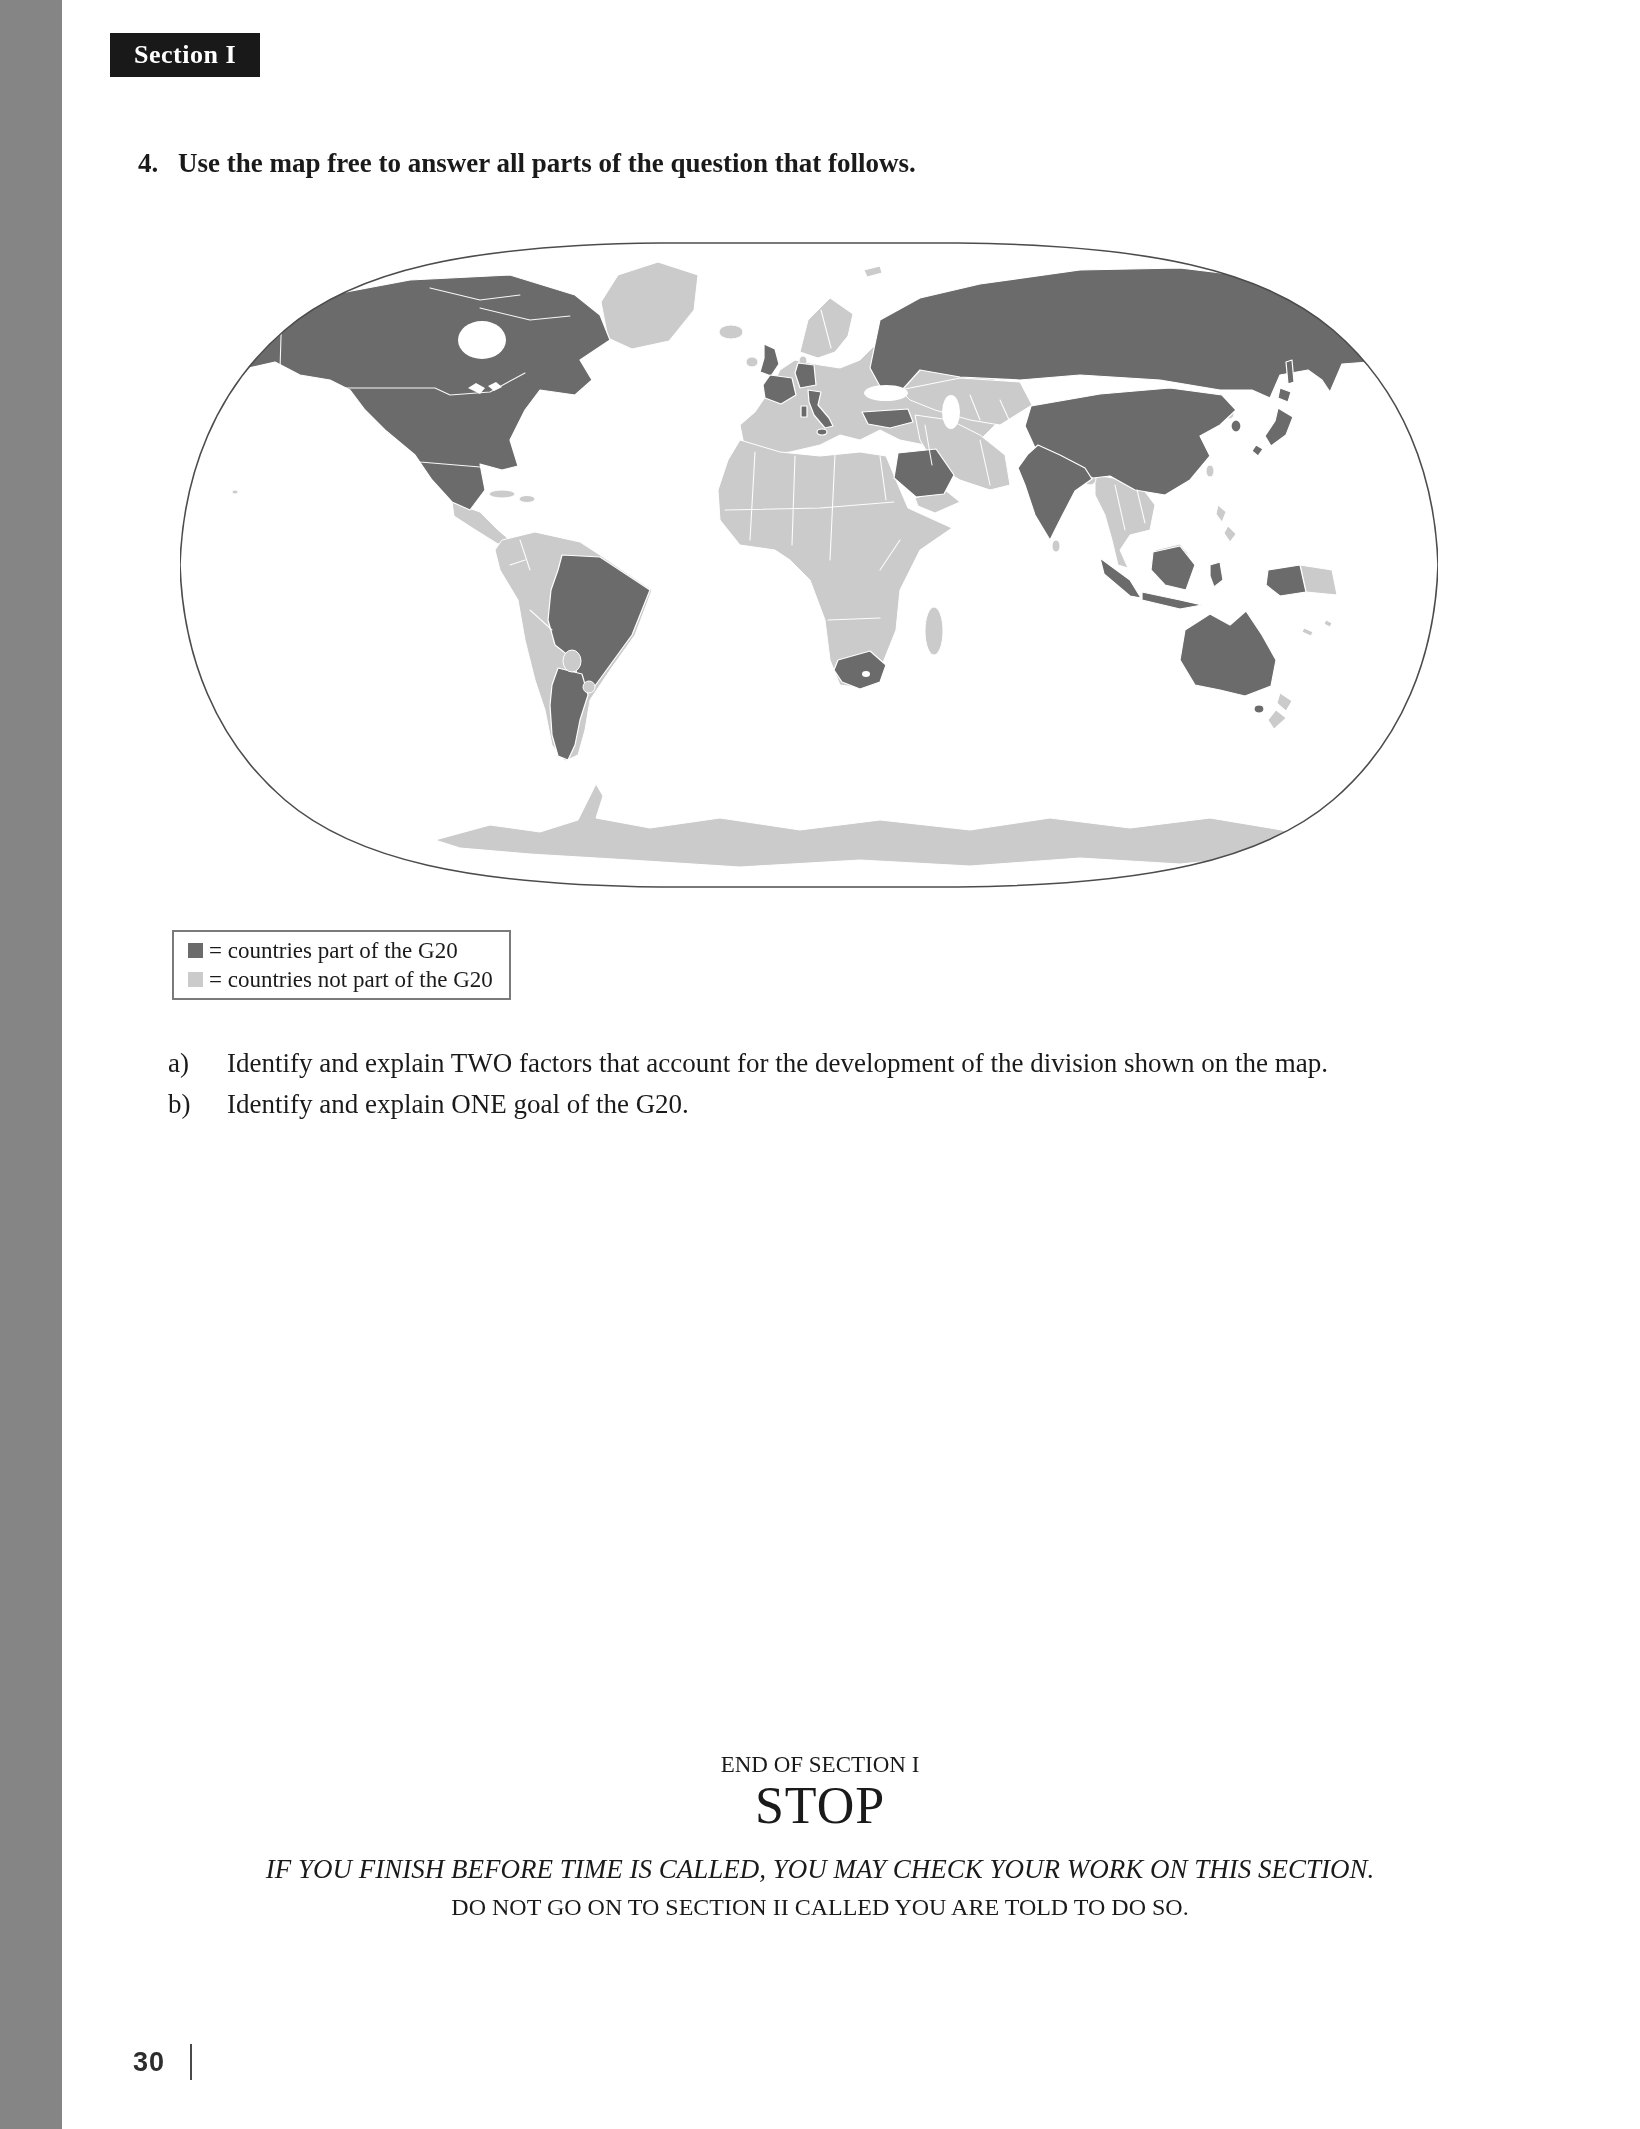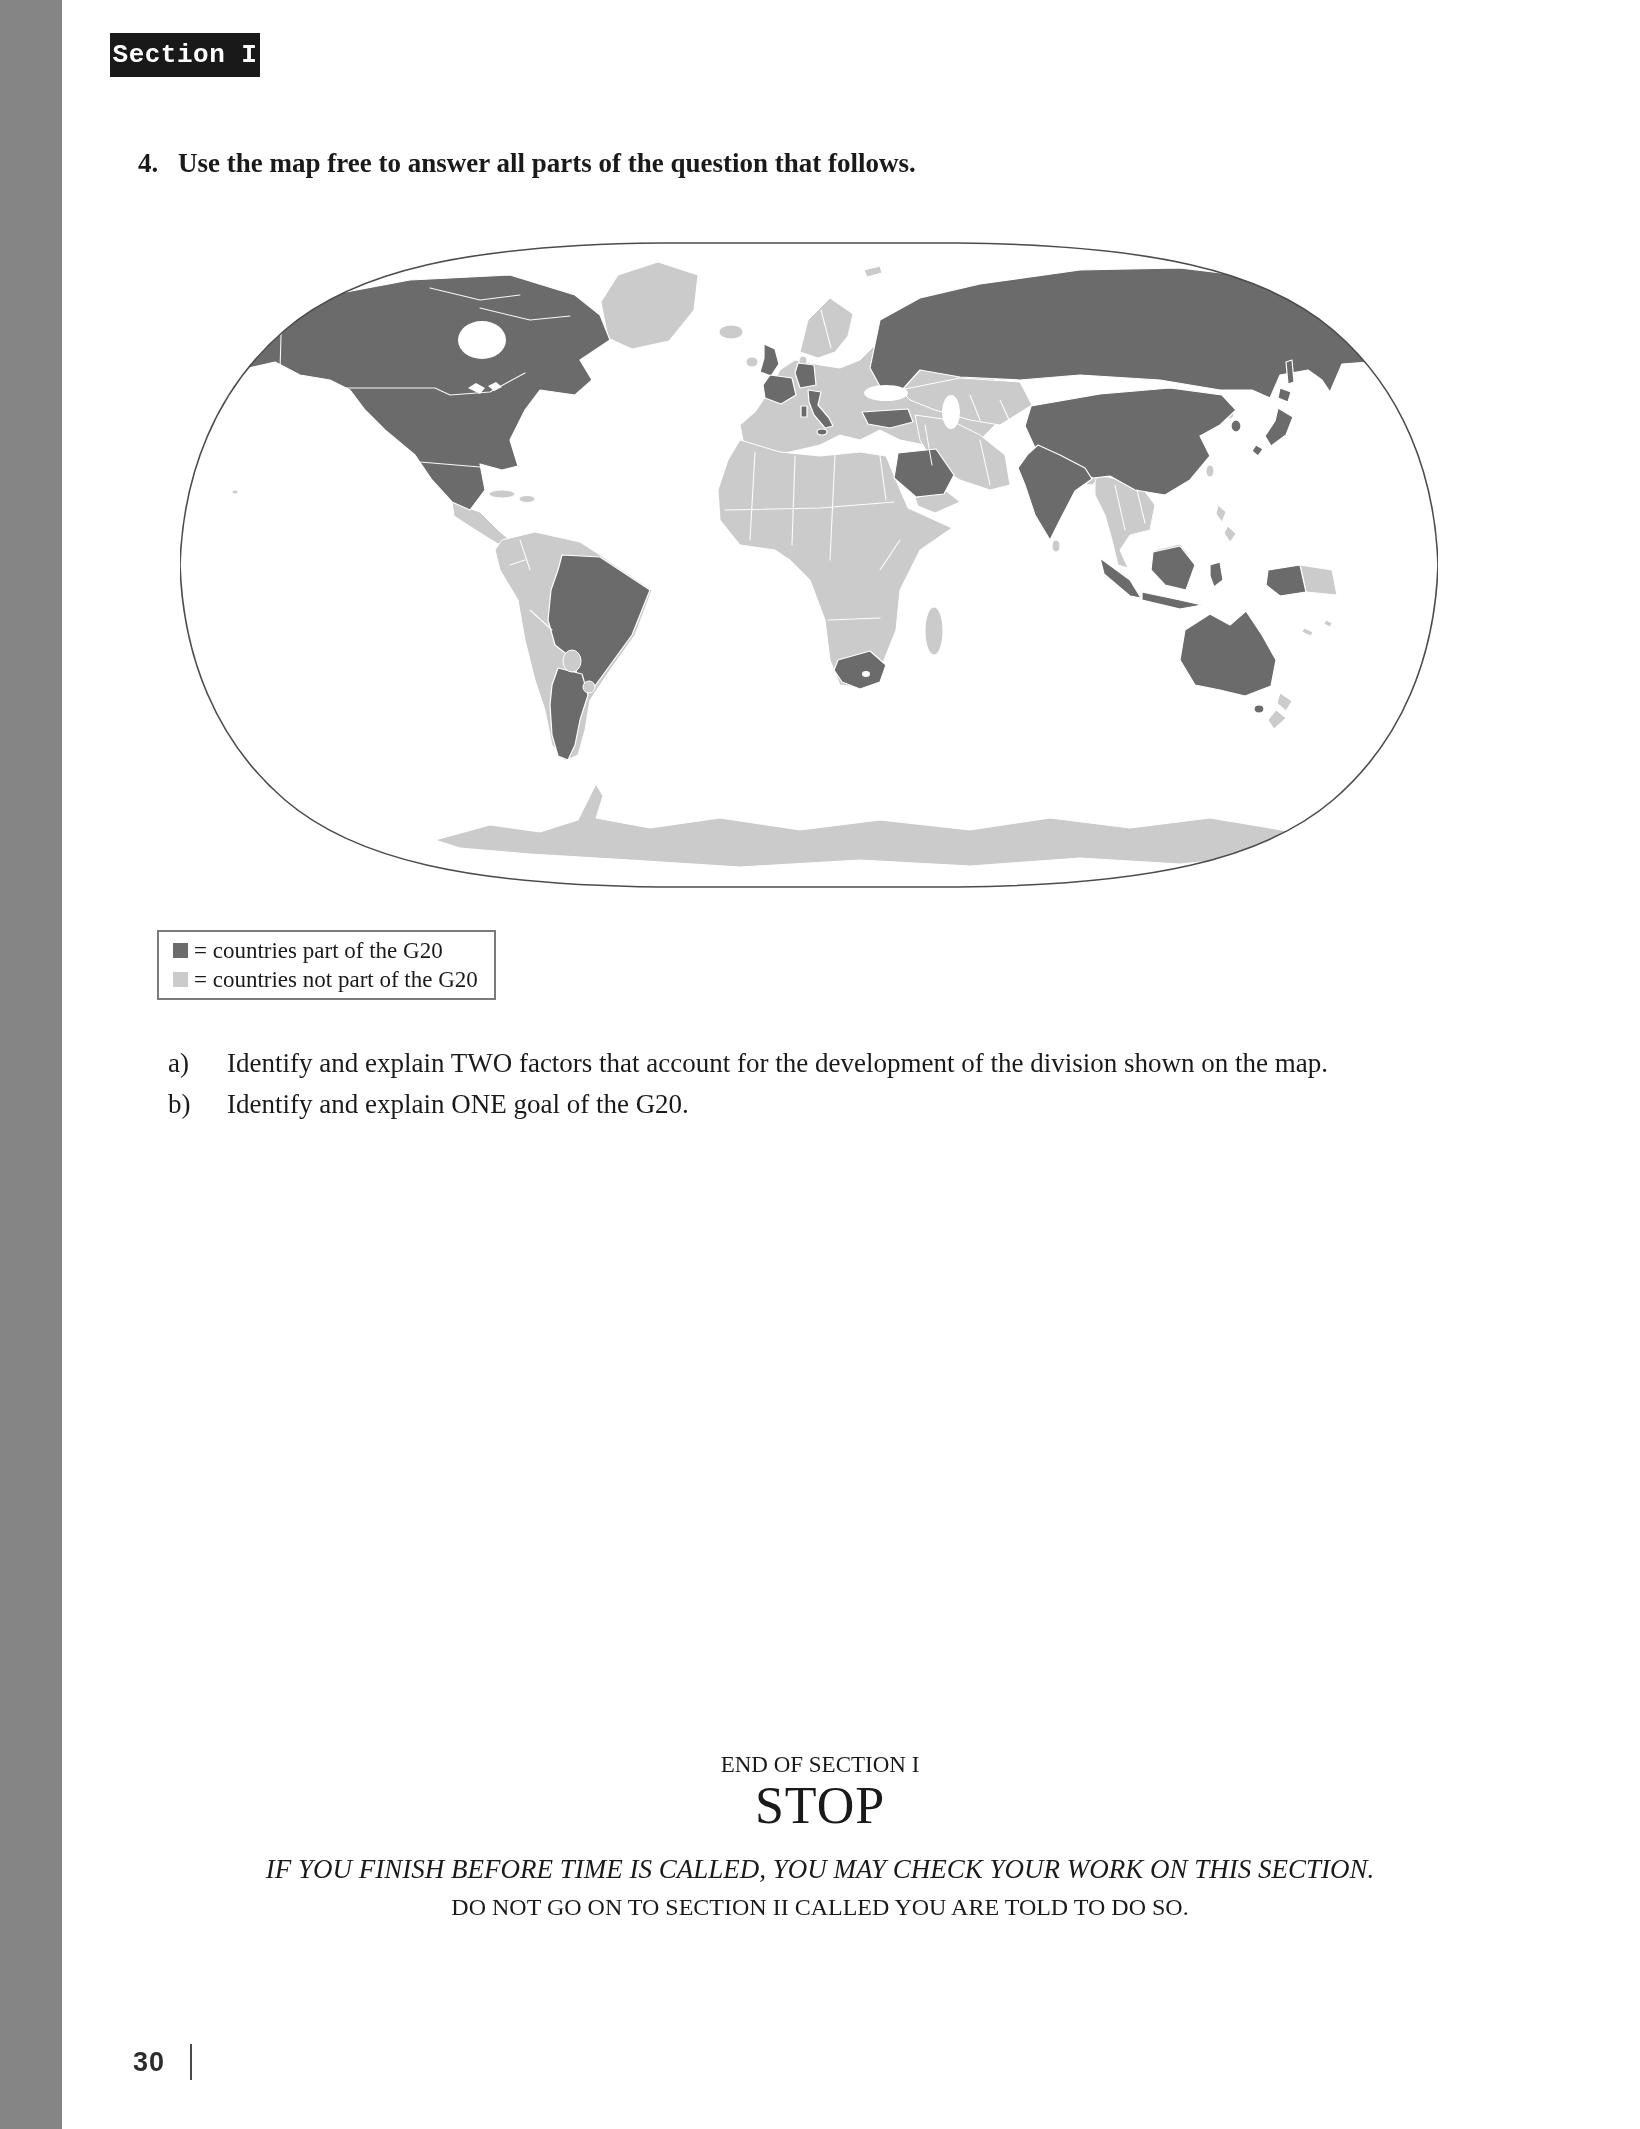--- a/index.html
+++ b/index.html
@@ -4,34 +4,34 @@
 <style>
   html,body{margin:0;padding:0;background:#e8e8e8;}
   #page{position:relative;width:1640px;height:2129px;background:#ffffff;overflow:hidden;
         font-family:"Liberation Serif","DejaVu Serif",serif;color:#1a1a1a;}
   .abs{position:absolute;}
   
   #side-strip{left:0;top:0;width:62px;height:2129px;background:#858585;}
   
   #section-box{left:110px;top:33px;width:150px;height:44px;background:#191919;
                display:flex;align-items:center;justify-content:center;}
-  #section-box span{color:#ffffff;font-size:26px;font-weight:bold;letter-spacing:.5px;font-family:Liberation Mono, monospace;}
+  #section-box span{color:#ffffff;font-size:26px;font-weight:bold;letter-spacing:.5px;}
   
   #q-head{left:138px;top:148px;display:flex;font-size:27px;font-weight:bold;white-space:nowrap;}
   #q-head .qnum{width:40px;}
   
   #map-wrap{left:180px;top:240px;width:1258px;height:650px;}
   svg{display:block;}
   .land{fill:#cbcbcb;stroke:#ffffff;stroke-width:1;stroke-linejoin:round;}
   .g20{fill:#6b6b6b;stroke:#ffffff;stroke-width:1.2;stroke-linejoin:round;}
   .water{fill:#ffffff;stroke:none;}
   .bline{fill:none;stroke:#ffffff;stroke-width:1.1;stroke-linejoin:round;stroke-linecap:round;opacity:.95;}
   .frame{fill:none;stroke:#4c4c4c;stroke-width:1.6;}
   
-  #legend{left:157px;top:930px;width:339px;height:70px;border:2px solid #7a7a7a;background:#fff;
+  #legend{left:172px;top:930px;width:339px;height:70px;border:2px solid #7a7a7a;background:#fff;
           display:flex;flex-direction:column;justify-content:center;gap:3px;padding-left:14px;box-sizing:border-box;}
   .leg-row{display:flex;align-items:center;font-size:23px;white-space:nowrap;}
   .swatch{width:15px;height:15px;margin-right:6px;flex:0 0 auto;}
   
   #parts{left:168px;top:1048px;font-size:27px;}
   .part-row{display:flex;margin-bottom:10px;white-space:nowrap;}
   .part-label{width:59px;flex:0 0 auto;}
   
   #stop-block{left:62px;top:1748px;width:1516px;text-align:center;}
   #stop-title{font-size:52px;line-height:56px;letter-spacing:1px;}

